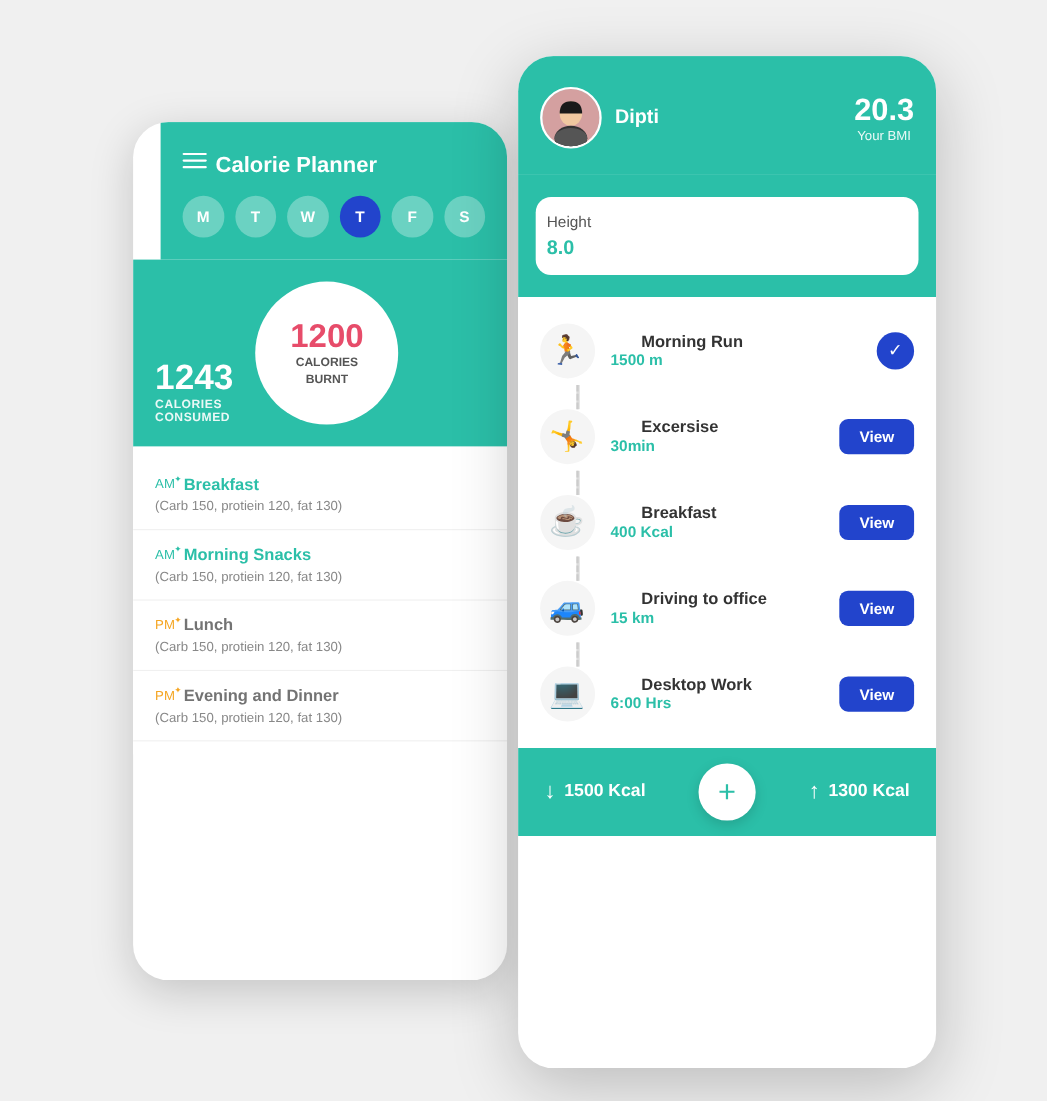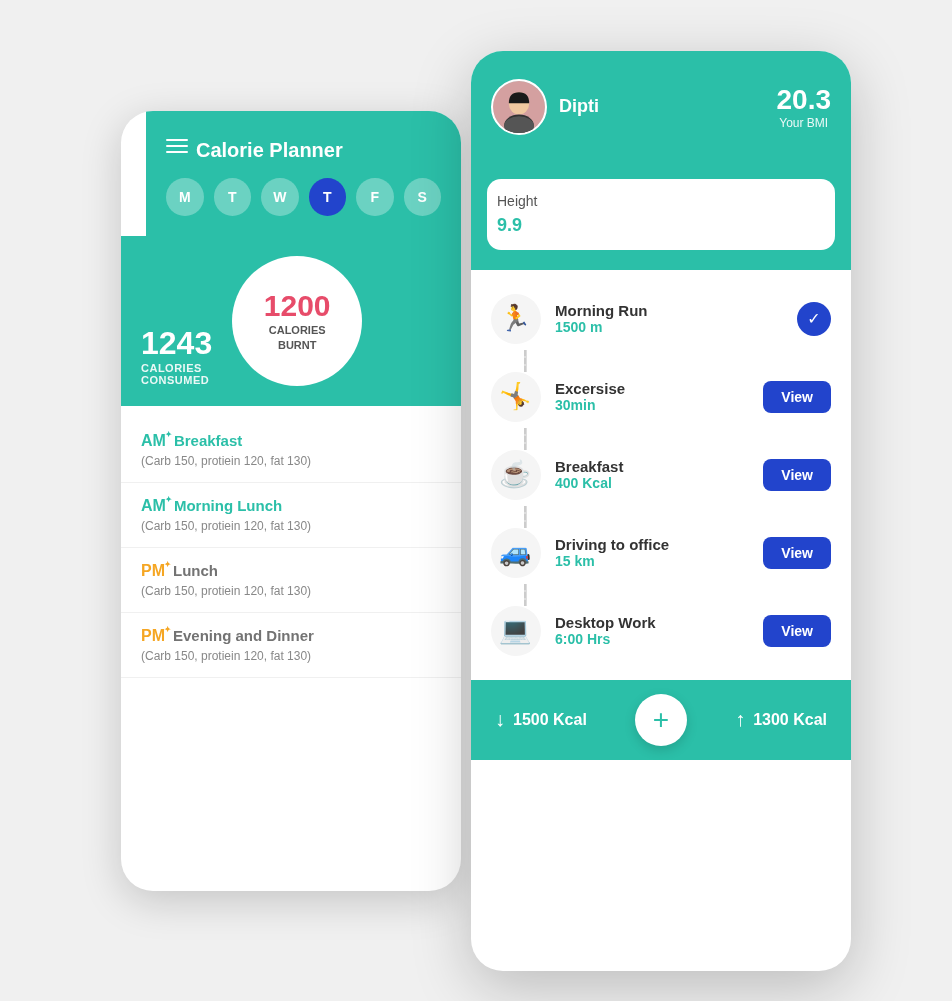--- a/index.html
+++ b/index.html
@@ -153,22 +153,22 @@
     }
 
     .meal-title-row {
       display: flex;
       align-items: center;
       gap: 8px;
       margin-bottom: 4px;
     }
 
     .am-badge {
-      font-size: 16px;
-      font-weight: 700;
+      font-size: 12px;
+      font-weight: 400;
       color: #2bbfa8;
       position: relative;
     }
 
     .am-badge.pm {
       color: #f5a623;
     }
 
     .am-badge::after {
       content: '✦';
@@ -325,20 +325,21 @@
     }
 
     .activity-info {
       flex: 1;
     }
 
     .activity-name {
       font-size: 15px;
       font-weight: 600;
       color: #333;
+      margin-left: 28px;
     }
 
     .activity-value {
       font-size: 14px;
       color: #2bbfa8;
       font-weight: 600;
     }
 
     .activity-action {
       flex-shrink: 0;
@@ -448,21 +449,21 @@
         <div class="meal-title-row">
           <span class="am-badge">AM</span>
           <span class="meal-name">Breakfast</span>
         </div>
         <div class="meal-detail">(Carb 150, protiein 120, fat 130)</div>
       </div>
 
       <div class="meal-item">
         <div class="meal-title-row">
           <span class="am-badge">AM</span>
-          <span class="meal-name">Morning Lunch</span>
+          <span class="meal-name">Morning Snacks</span>
         </div>
         <div class="meal-detail">(Carb 150, protiein 120, fat 130)</div>
       </div>
 
       <div class="meal-item">
         <div class="meal-title-row">
           <span class="am-badge pm">PM</span>
           <span class="meal-name pm">Lunch</span>
         </div>
         <div class="meal-detail">(Carb 150, protiein 120, fat 130)</div>
@@ -496,21 +497,21 @@
       </div>
       <div class="bmi-section">
         <div class="bmi-number">20.3</div>
         <div class="bmi-label">Your BMI</div>
       </div>
     </div>
 
     <div class="stats-row">
       <div class="stat-card">
         <div class="stat-label">Height</div>
-        <div class="stat-value">9.9</div>
+        <div class="stat-value">8.0</div>
       </div>
     </div>
 
     <div class="activity-section">
 
       <div class="activity-item">
         <div class="activity-icon">🏃</div>
         <div class="activity-info">
           <div class="activity-name">Morning Run</div>
           <div class="activity-value">1500 m</div>

